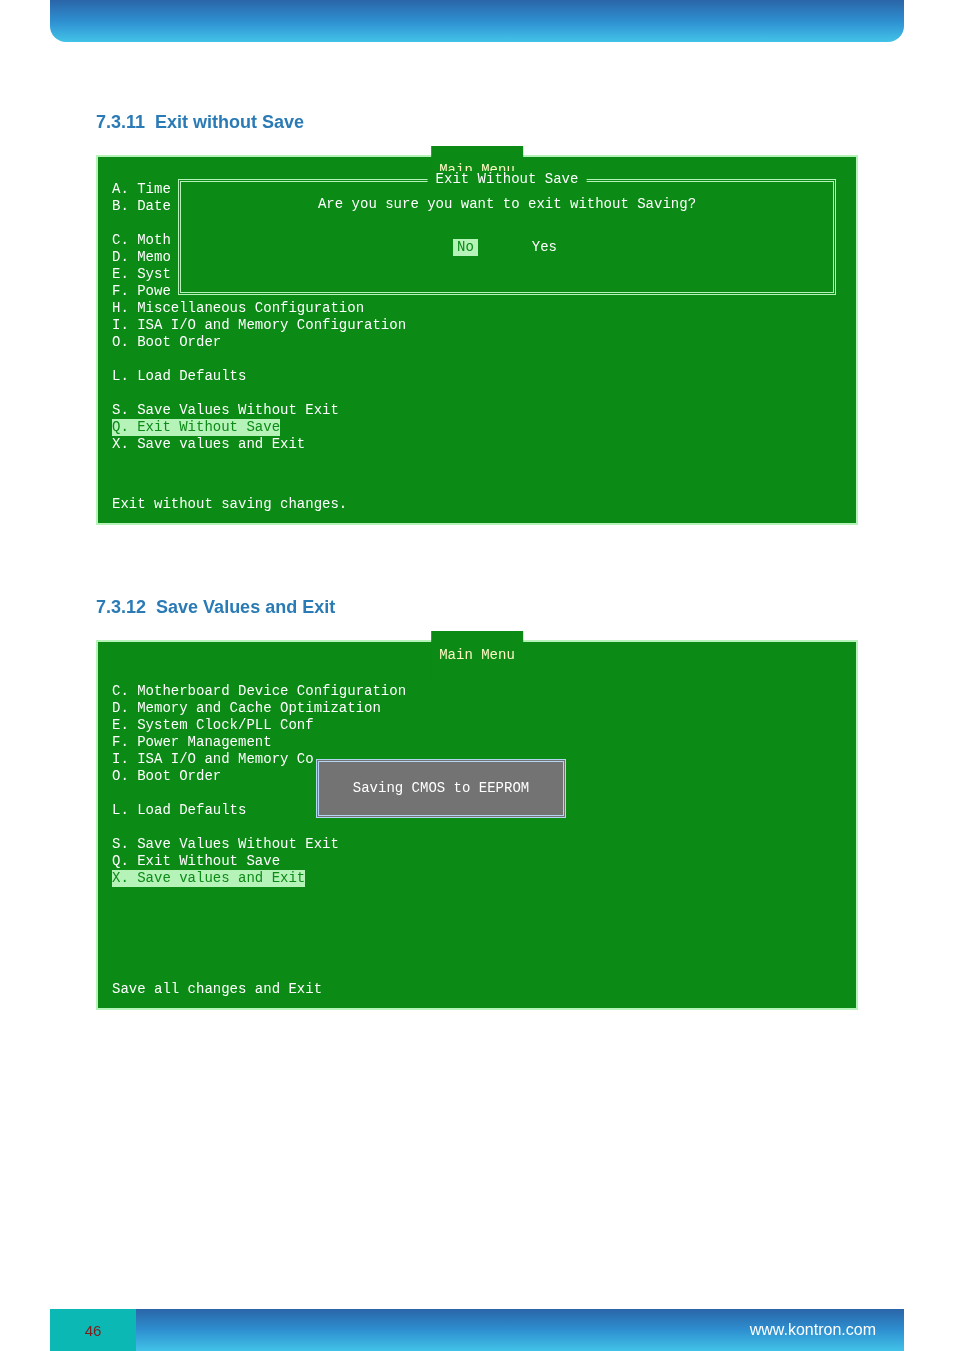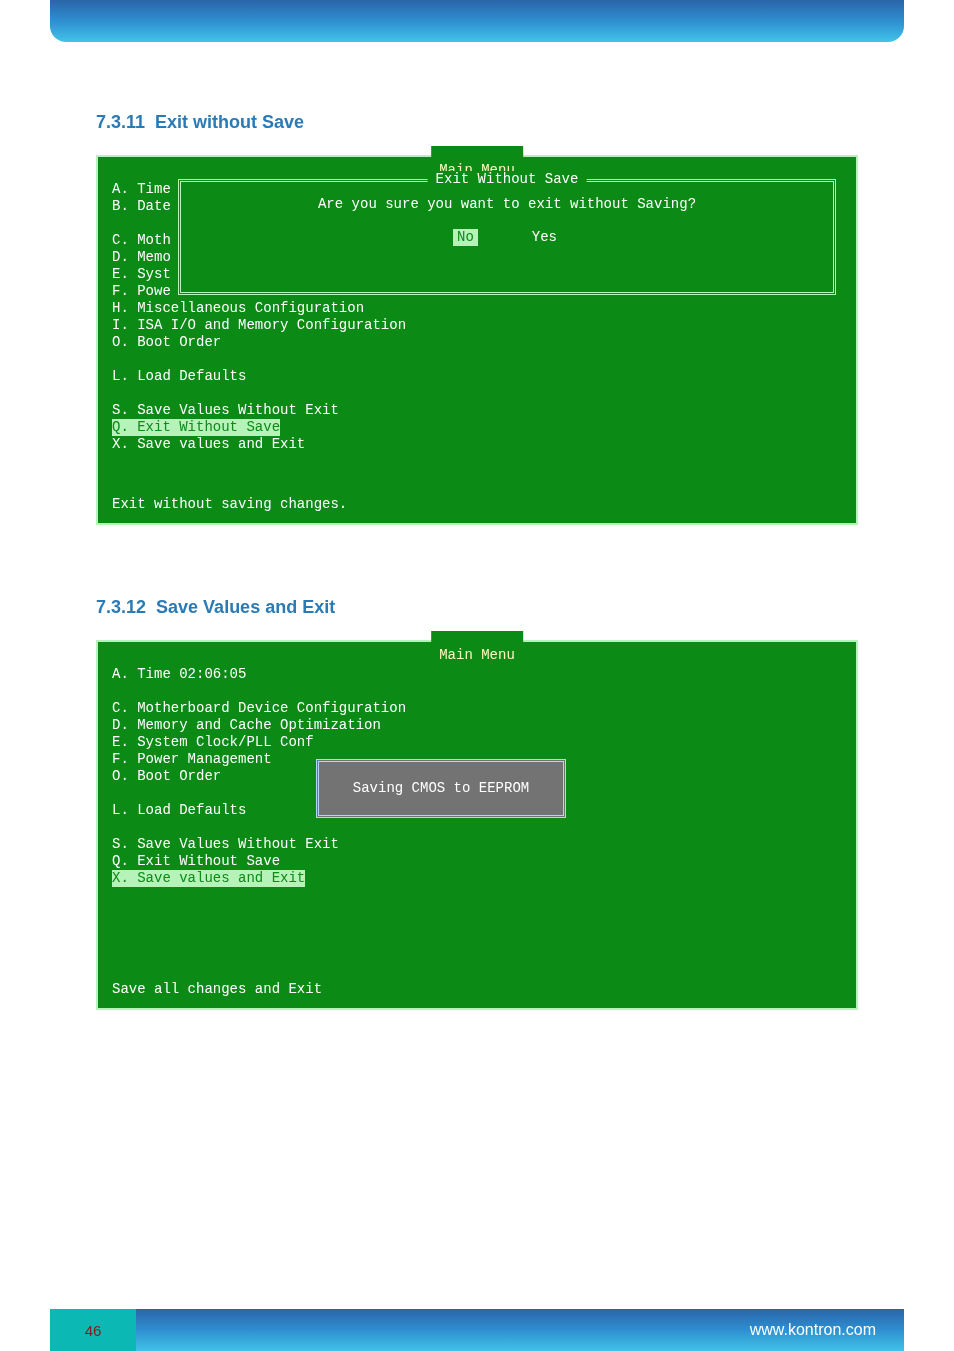--- a/index.html
+++ b/index.html
@@ -76,21 +76,21 @@
     transform: translateX(-50%);
     background: #0c8a16;
     padding: 0 8px;
     white-space: nowrap;
   }
   .popup-body {
     padding: 14px 10px 10px 10px;
     text-align: center;
   }
   .popup-options {
-    margin-top: 16px;
+    margin-top: 26px;
     display: flex;
     justify-content: center;
     gap: 50px;
   }
   .opt.selected {
     background: #b5f3b9;
     color: #0c8a16;
     padding: 0 4px;
   }
   .opt { padding: 0 4px; }
@@ -186,26 +186,26 @@
     <div class="section-gap"></div>
 
     <h3 class="section-heading">
       <span>7.3.12</span>&nbsp;
       <span>Save Values and Exit</span>
     </h3>
 
     <div class="bios-screen" style="height:370px;">
       <div class="bios-title">Main Menu</div>
 
-      <div class="bios-item">A. Time 02:06:05</div>
       <div class="bios-line">&nbsp;</div>
       <div class="bios-item">C. Motherboard Device Configuration</div>
       <div class="bios-item">D. Memory and Cache Optimization</div>
       <div class="bios-item">E. System Clock/PLL Conf</div>
       <div class="bios-item">F. Power Management</div>
+      <div class="bios-item">I. ISA I/O and Memory Co</div>
       <div class="bios-item">O. Boot Order</div>
       <div class="bios-line">&nbsp;</div>
       <div class="bios-item">L. Load Defaults</div>
       <div class="bios-line">&nbsp;</div>
       <div class="bios-item">S. Save Values Without Exit</div>
       <div class="bios-item">Q. Exit Without Save</div>
       <div><span class="bios-item selected">X. Save values and Exit</span></div>
 
       <div class="bios-line" style="position:absolute; bottom:10px; left:14px;">Save all changes and Exit</div>
 

